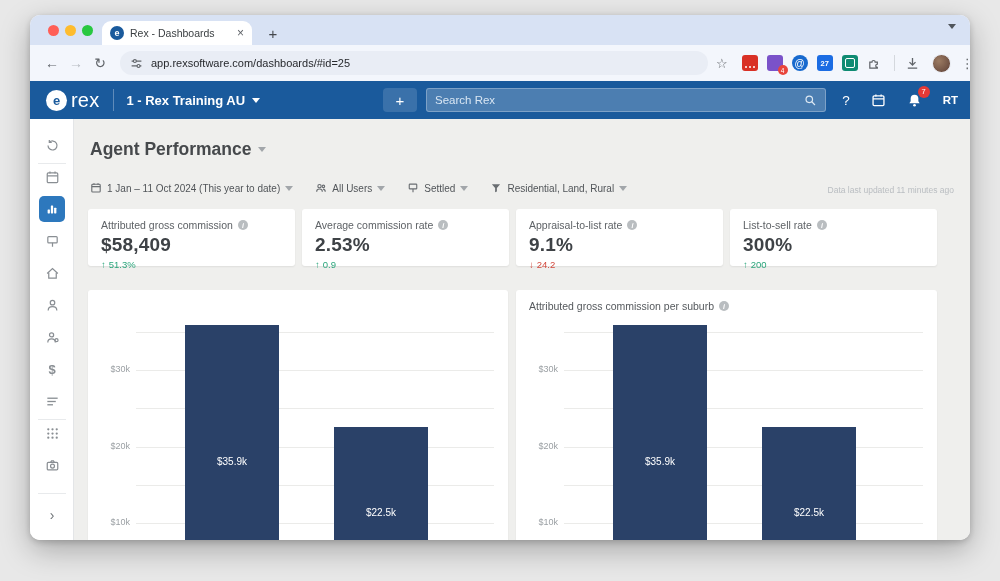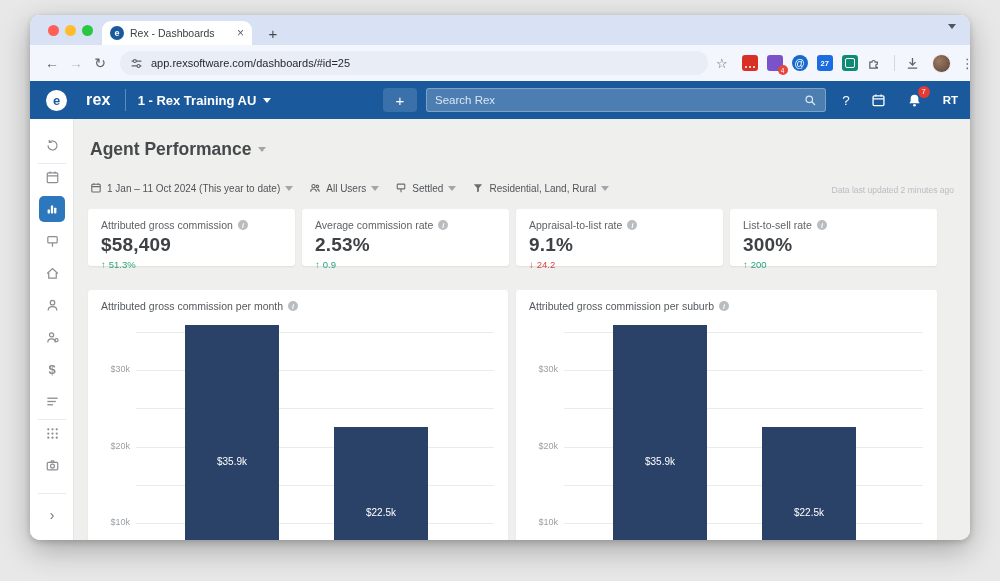--- a/index.html
+++ b/index.html
@@ -44,21 +44,21 @@
   .tooldivider { width:1px; height:16px; background:#d4d8dd; margin-left:12px; flex:none; }
   .avatar { width:19px; height:19px; border-radius:50%; background:radial-gradient(circle at 35% 35%, #9c7b62, #5d4037);
             border:1.5px solid #e8eaf0; flex:none; }
   .menudots { font-size:13px; color:#5f6368; margin-left:10px; flex:none; }
 
   
   .appheader { position:relative; height:38px; background:#1a5a9c; display:flex; align-items:center; color:#fff; }
   .logo { display:flex; align-items:center; gap:4px; margin-left:16px; flex:none; }
   .logocircle { width:21px; height:21px; border-radius:50%; background:#fff; color:#1a5a9c; font-weight:bold; font-size:13px;
                 display:flex; align-items:center; justify-content:center; }
-  .logotext { font-size:16px; font-weight:bold; letter-spacing:.2px;margin-left:15px; }
+  .logotext { font-size:20px; font-weight:normal; letter-spacing:.2px; }
   .hdivider { width:1px; height:22px; background:rgba(255,255,255,.3); margin:0 12px 0 14px; flex:none; }
   .account { font-size:13px; font-weight:600; display:flex; align-items:center; gap:7px; flex:none; }
   .caret-down-w { width:0; height:0; border-left:4px solid transparent; border-right:4px solid transparent; border-top:5px solid #fff; }
   .addbtn { position:absolute; left:353px; top:7px; width:34px; height:24px; background:rgba(255,255,255,.14);
             border-radius:4px; font-size:15px; display:flex; align-items:center; justify-content:center; }
   .searchbox { position:absolute; left:396px; top:7px; width:400px; height:24px; background:rgba(255,255,255,.22);
                border:1px solid rgba(255,255,255,.28); border-radius:3px; display:flex; align-items:center; padding:0 8px; }
   .searchbox input { flex:1; background:transparent; border:none; outline:none; color:#fff; font-size:11.5px; font-family:"Liberation Sans",sans-serif; }
   .searchbox input::placeholder { color:#d9e6f3; }
   .hicons { position:absolute; right:12px; top:0; height:38px; display:flex; align-items:center; gap:21px; }
@@ -73,21 +73,21 @@
   .sideicon { position:absolute; left:0; width:44px; height:28px; display:flex; align-items:center; justify-content:center; color:#898e93; }
   .sideicon svg { display:block; }
   .activeicon { width:26px; height:26px; background:#2d78bd; border-radius:5px; display:flex; align-items:center; justify-content:center; }
   .sidedivider { position:absolute; left:8px; width:28px; height:1px; background:#e8eaec; }
   .dollarglyph { font-size:13px; font-weight:600; }
   .sidechevron { font-size:14px; color:#6e7377; }
 
   .content { position:relative; flex:1;border-radius:13px; }
   .pagetitle { position:absolute; left:16px; top:20px; font-size:17.5px; font-weight:bold; color:#46494c; display:flex; align-items:center; gap:7px; }
   .caret-sm { width:0; height:0; border-left:4px solid transparent; border-right:4px solid transparent; border-top:5px solid #a2a6aa; }
-  .filters { position:absolute; left:16px; top:63px; display:flex; gap:16px; }
+  .filters { position:absolute; left:16px; top:63px; display:flex; gap:22px; }
   .filter { display:flex; align-items:center; gap:5px; font-size:10px; font-weight:500; color:#515559; }
   .filter svg { color:#6a6e72; }
   .updated { position:absolute; right:16px; top:66px; font-size:8.5px; color:#b9bdc1; }
 
   .kpirow { position:absolute; left:14px; top:90px; display:flex; gap:7px; }
   .kpicard { width:207px; height:57px; background:#fff; border-radius:3px; box-shadow:0 1px 2px rgba(0,0,0,.07);
              padding:10px 13px; }
   .kpititle { font-size:10.5px; color:#5e6266; display:flex; align-items:center; gap:5px; }
   .infoicon { width:10px; height:10px; border-radius:50%; background:#b9bdc0; color:#fff; font-size:7px; font-style:italic; font-weight:bold;
               display:flex; align-items:center; justify-content:center; flex:none; }
@@ -347,21 +347,21 @@
             <span class="caret-sm"></span>
           </div>
           <div class="filter">
             <svg width="12" height="12" viewBox="0 0 16 16">
               <path d="M2.5 3h11l-4.3 5.1v4.4l-2.4 1.2V8.1z" fill="currentColor"></path>
             </svg>
             <span>Residential, Land, Rural</span>
             <span class="caret-sm"></span>
           </div>
         </div>
-        <div class="updated">Data last updated 2 minutes ago</div>
+        <div class="updated">Data last updated 11 minutes ago</div>
 
         <div class="kpirow">
           <div class="kpicard">
             <div class="kpititle">
                 <span>Attributed gross commission</span>
               <span class="infoicon">i</span>
               </div>
             <div class="kpivalue">$58,409</div>
             <div class="kpidelta" style="color: rgb(42, 165, 123);">
               <span>↑</span>
@@ -398,24 +398,20 @@
             <div class="kpivalue">300%</div>
             <div class="kpidelta" style="color: rgb(42, 165, 123);">
               <span>↑</span>
               <span>200</span>
               </div>
           </div>
         </div>
 
         <div class="chartrow">
           <div class="chartcard">
-            <div class="charttitle">
-                <span>Attributed gross commission per month</span>
-              <span class="infoicon">i</span>
-              </div>
             <div class="plot">
                 <div class="gridline" style="top: 41.75px;"></div>
                 <div class="gridline" style="top: 80px;"></div>
                 <div class="gridline" style="top: 118.25px;"></div>
                 <div class="gridline" style="top: 156.5px;"></div>
                 <div class="gridline" style="top: 194.75px;"></div>
                 <div class="gridline" style="top: 233px;"></div>
                 <div class="ytick" style="top: 74px;">$30k</div>
                 <div class="ytick" style="top: 150.5px;">$20k</div>
                 <div class="ytick" style="top: 227px;">$10k</div>

